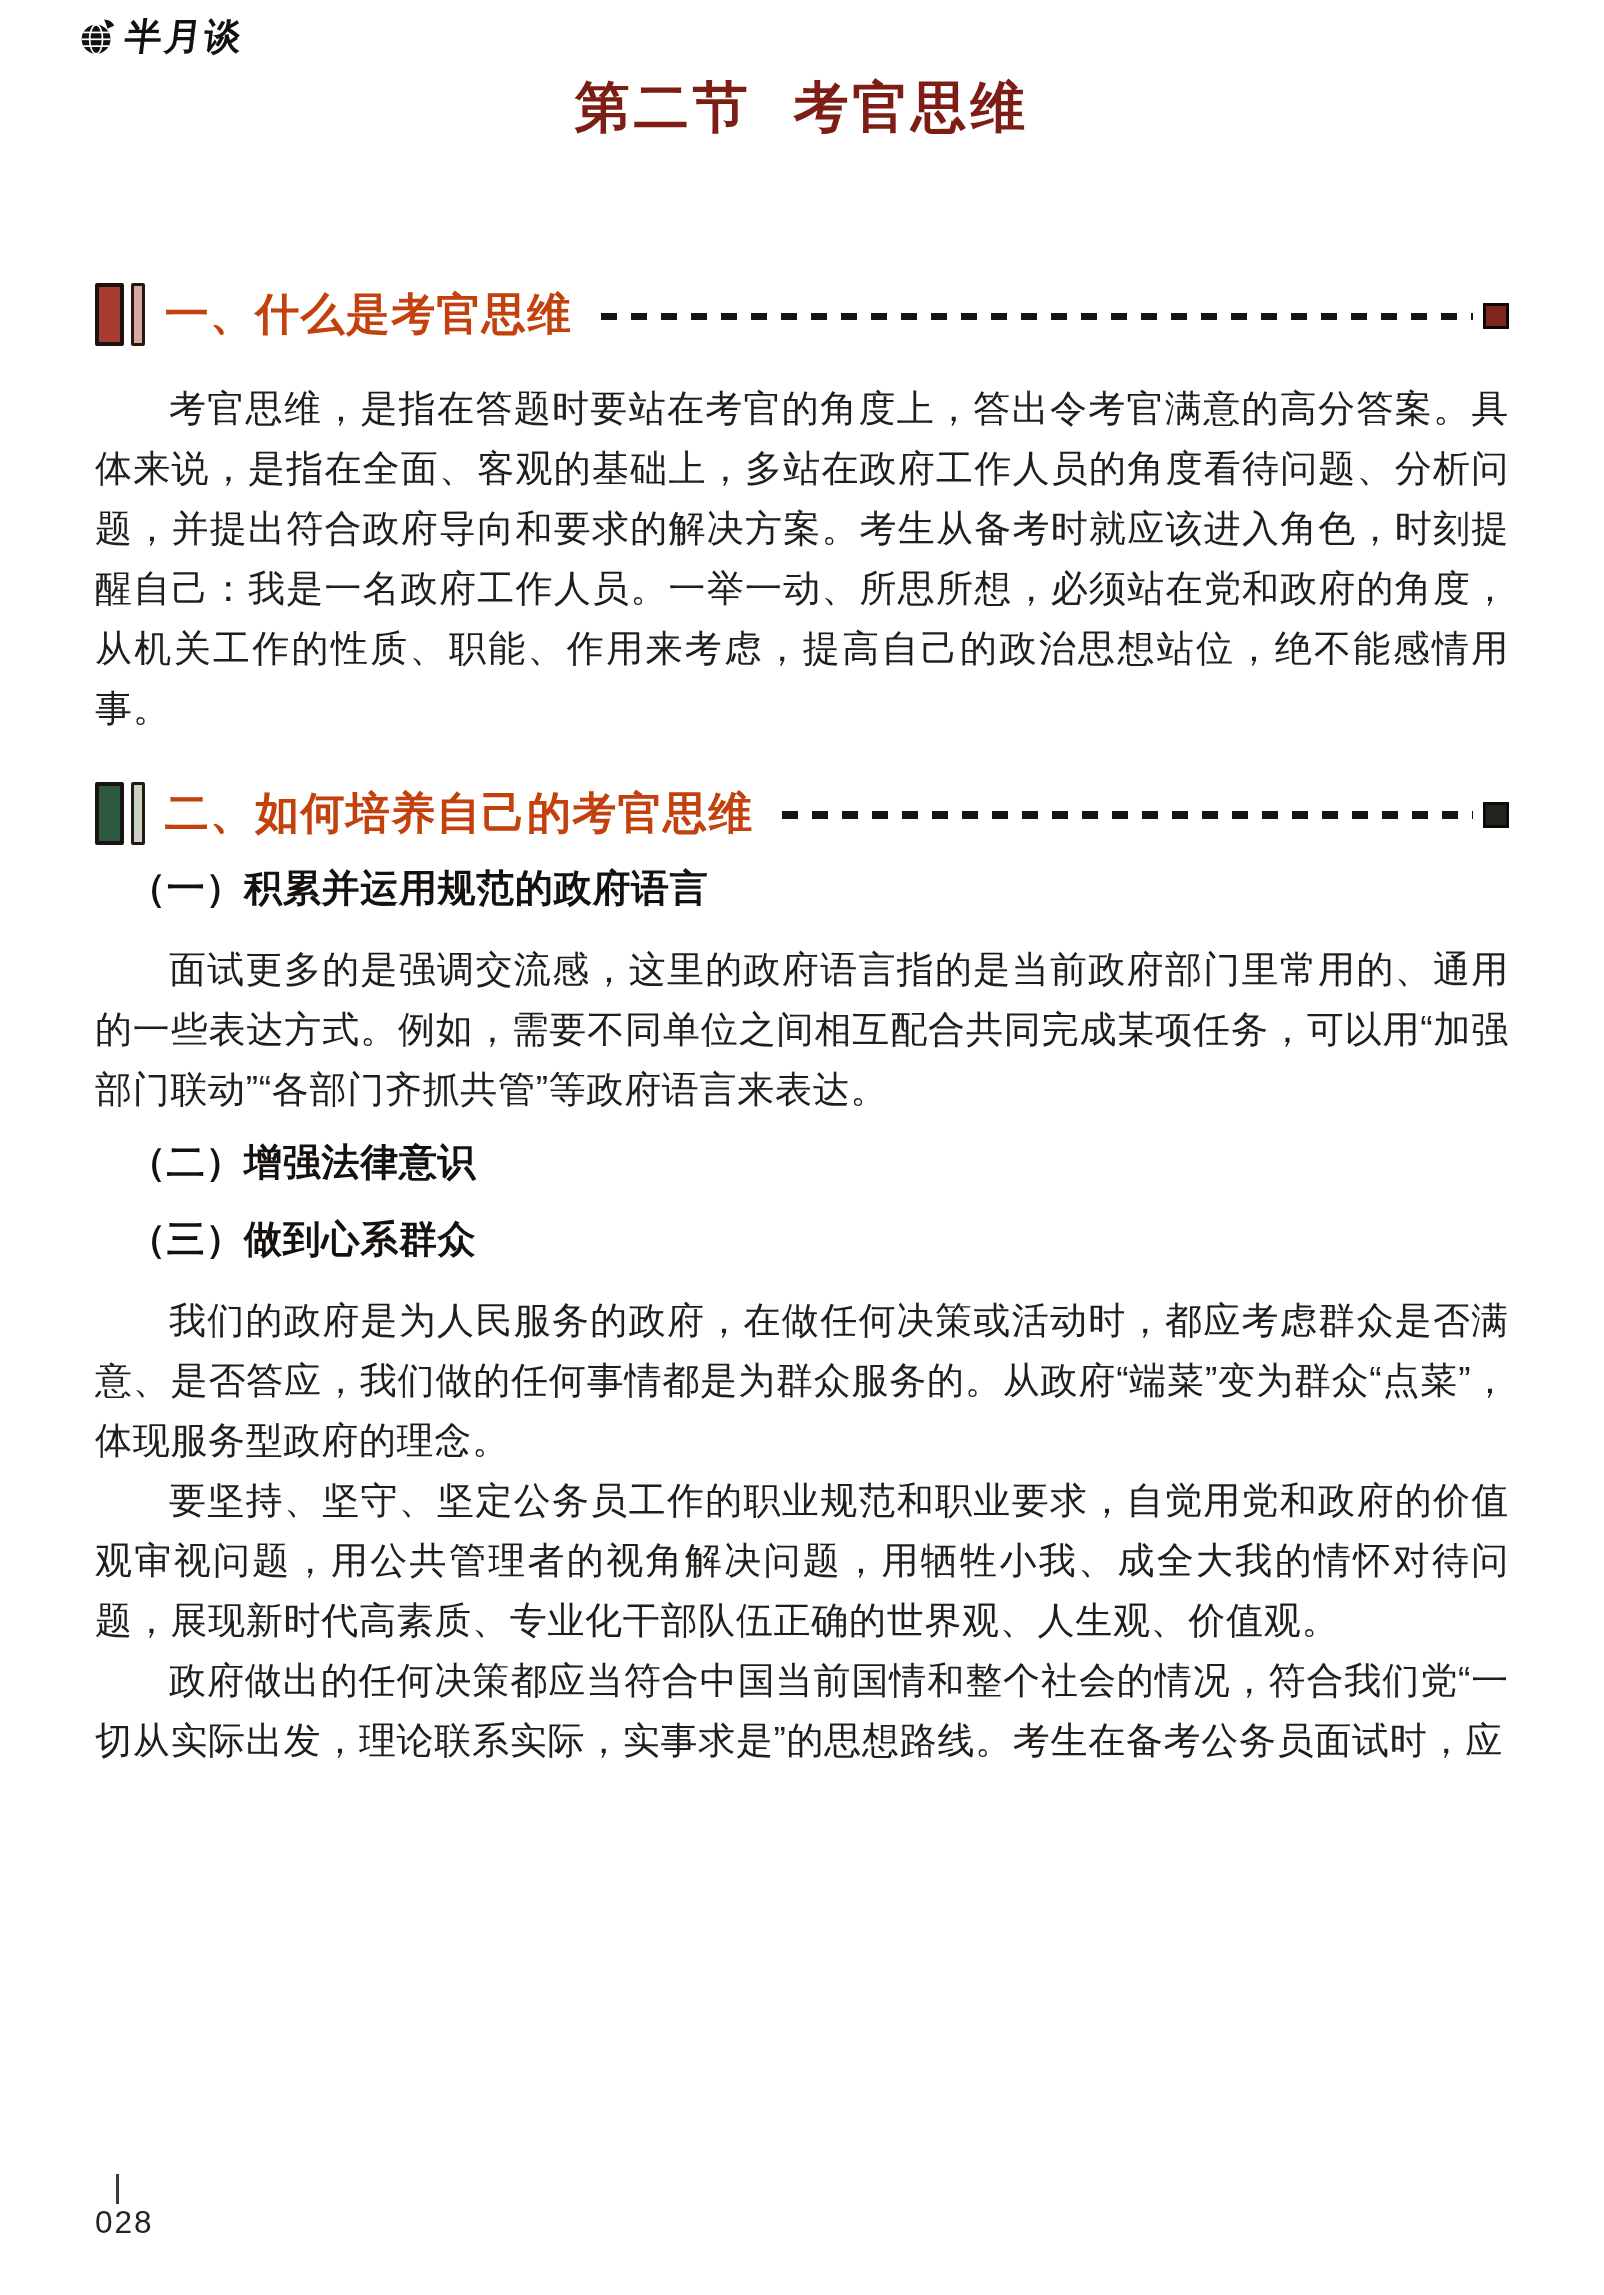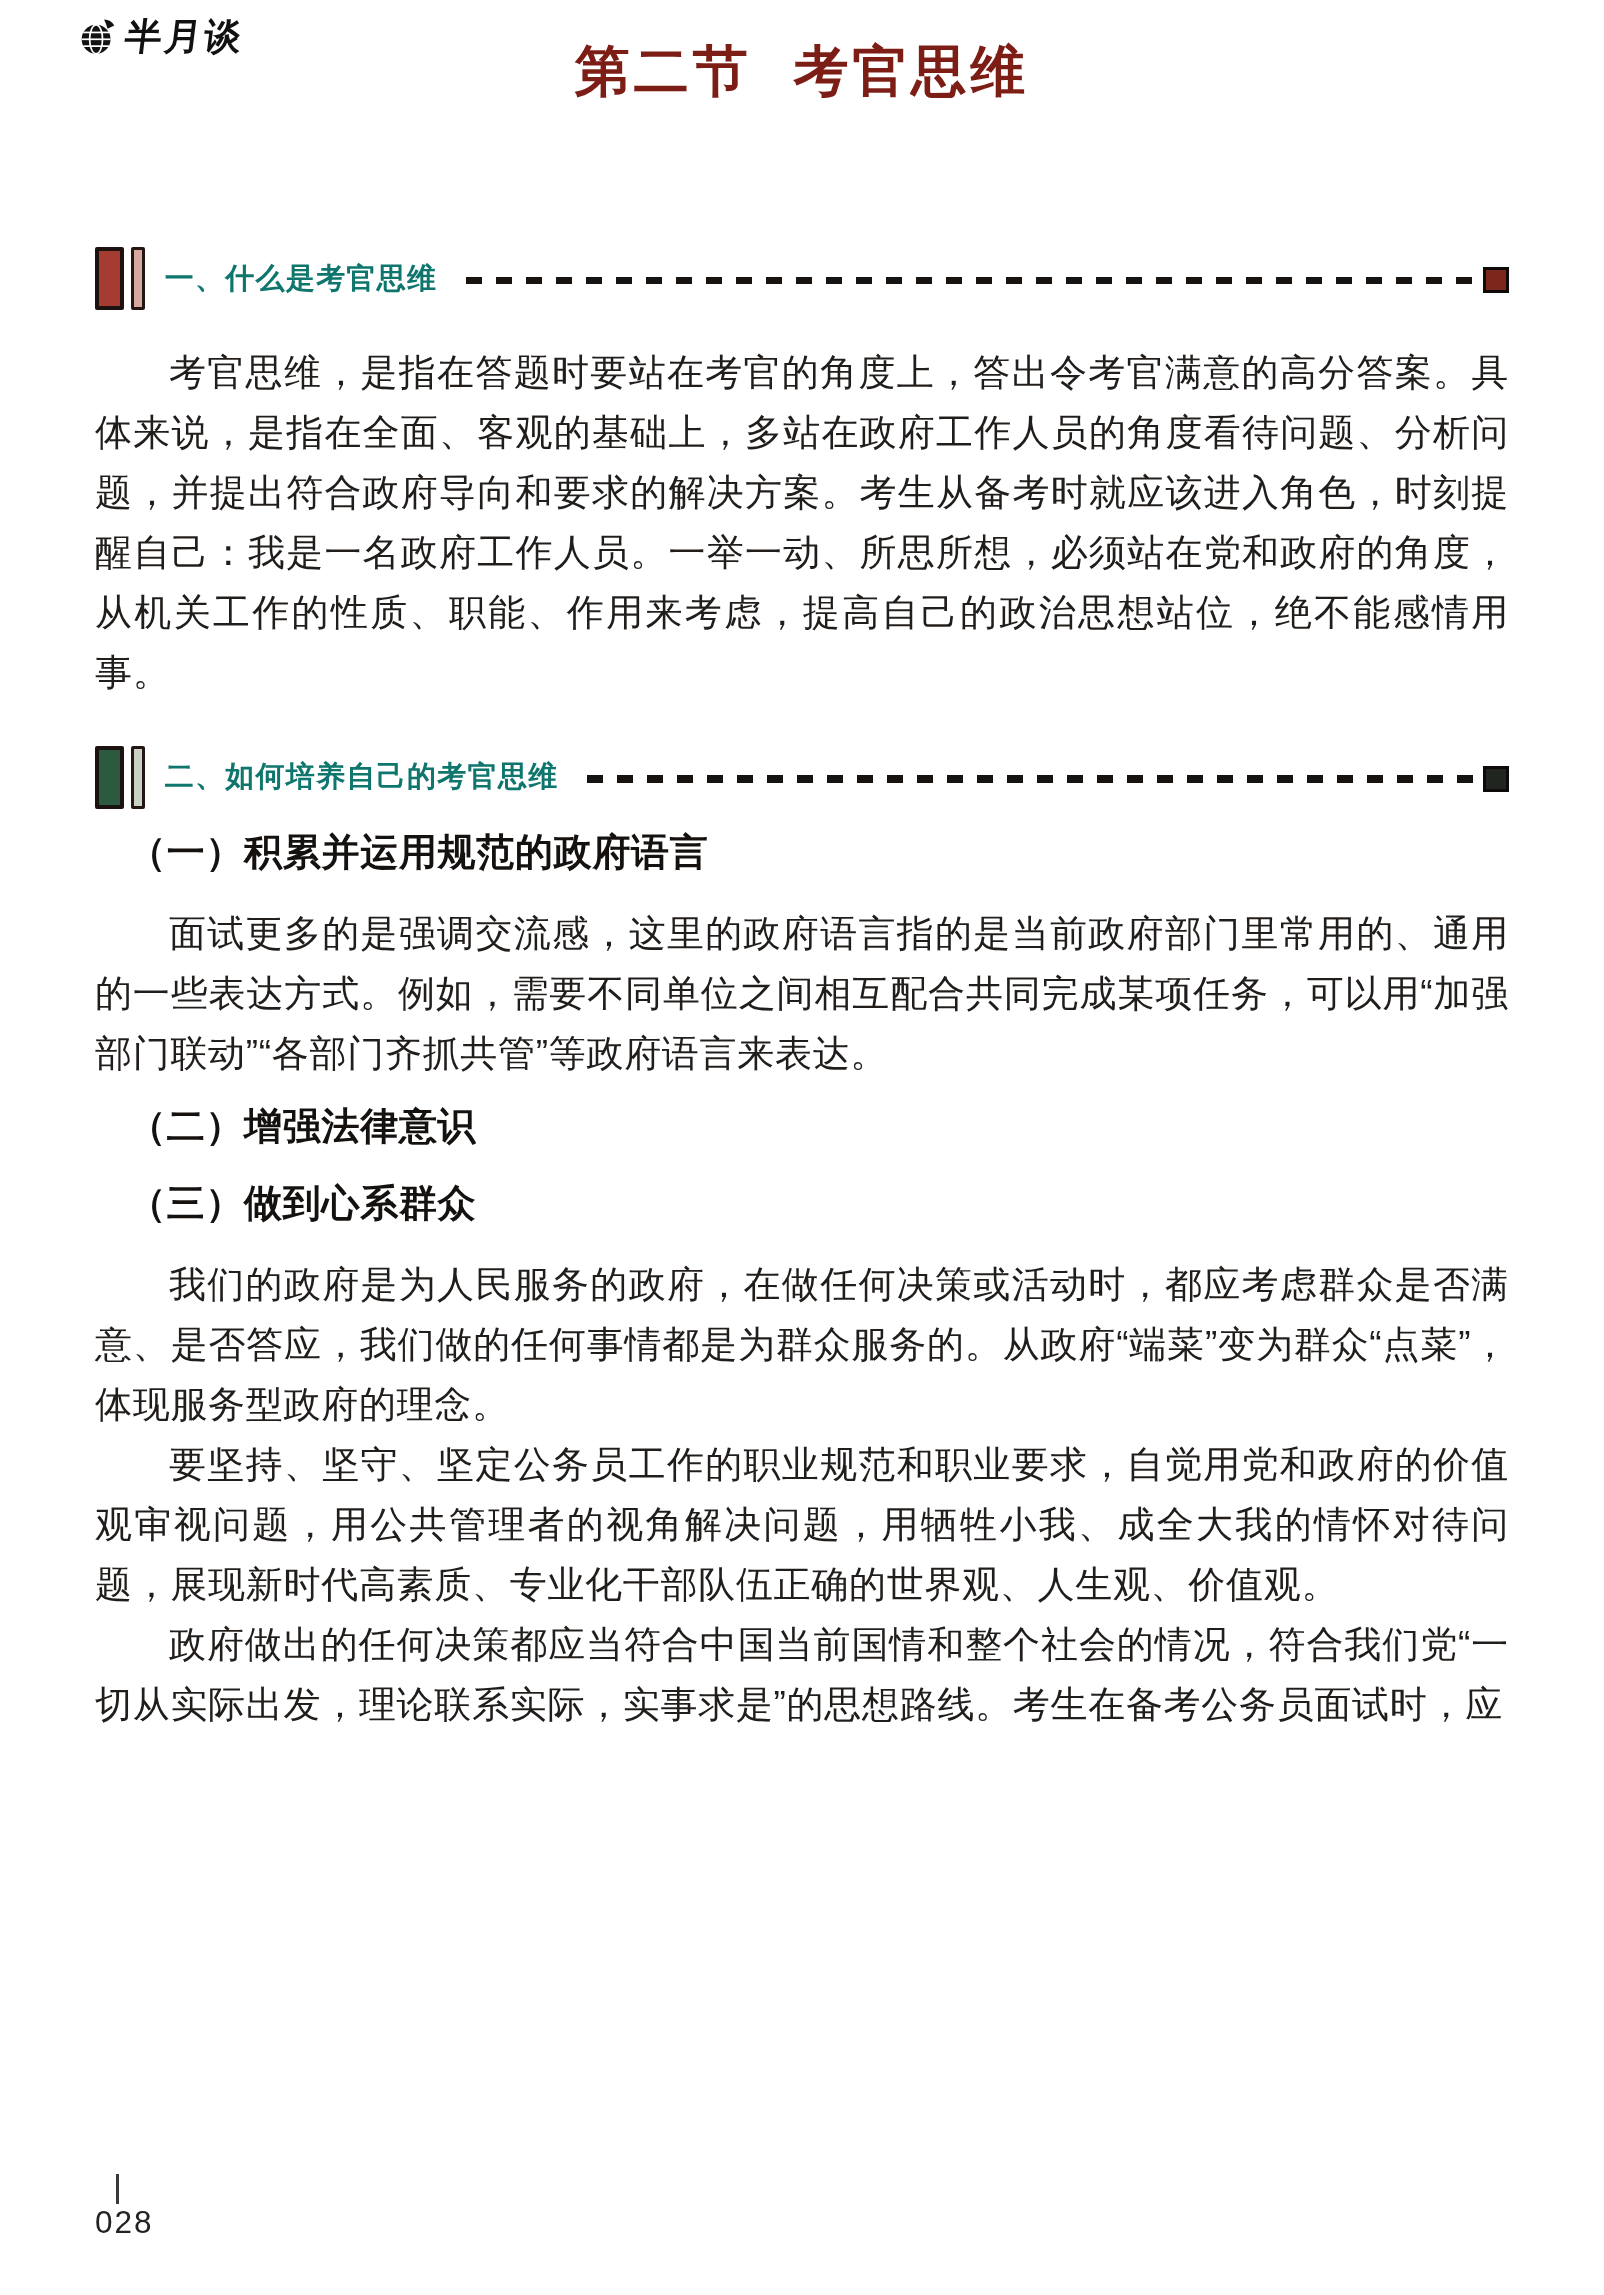--- a/index.html
+++ b/index.html
@@ -43,21 +43,21 @@
     font-family:"Liberation Sans", sans-serif;
   }
   
   .content{
     position:absolute;
     top:0;
     left:95px;
     width:1414px;
   }
   .doc-title{
-    margin-top:42px;
+    margin-top:78px;
     text-align:center;
     font-family:"Liberation Serif", serif;
     font-weight:bold;
     font-size:55px;
     color:var(--title-red);
     letter-spacing:3.9px;
     line-height:1.1;
   }
   .doc-title .t2{margin-left:42px;}
   
@@ -78,23 +78,23 @@
     width:14.4px;
     margin-left:6.6px;
     border:3.9px solid #241712;
     border-radius:2px;
   }
   .m1 .bar-wide{background:var(--marker1-fill);}
   .m1 .bar-thin{background:var(--marker1-light);}
   .m2 .bar-wide{background:var(--marker2-fill);}
   .m2 .bar-thin{background:var(--marker2-light);}
   .section-heading .sh-text{
-    font-size:29px;
+    font-size:44px;
     font-weight:bold;
-    color:#0f766e;
+    color:#c2410c;
     margin:0 17px 0 19.7px;
     white-space:nowrap;
     letter-spacing:1.3px;
   }
   .dash-line{
     flex:1;
     height:7.9px;
     margin:3.9px 10.5px 0 11.8px;
     background:repeating-linear-gradient(90deg, var(--ink) 0 16.4px, transparent 16.4px 30px);
   }

